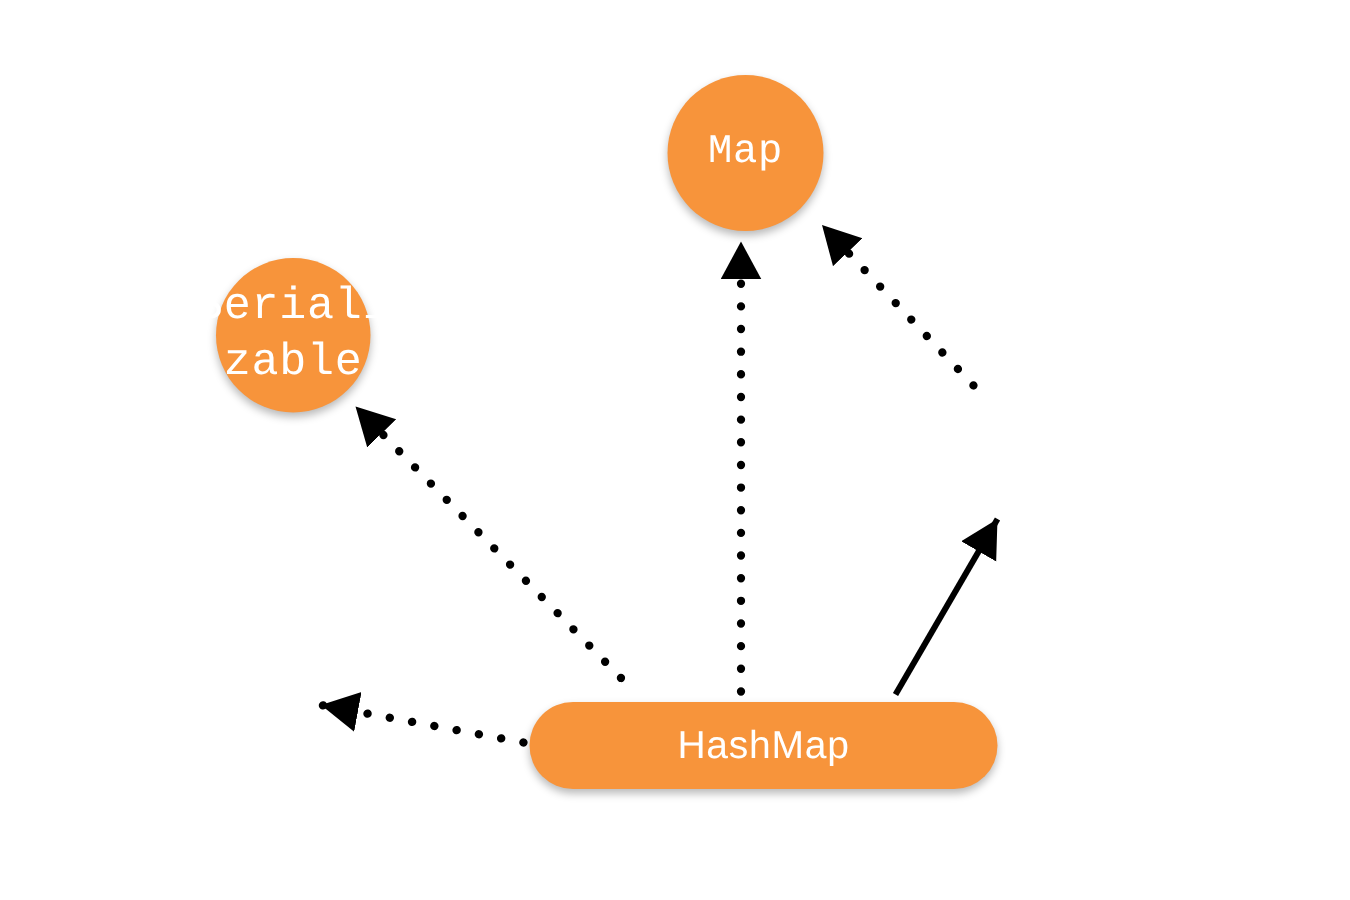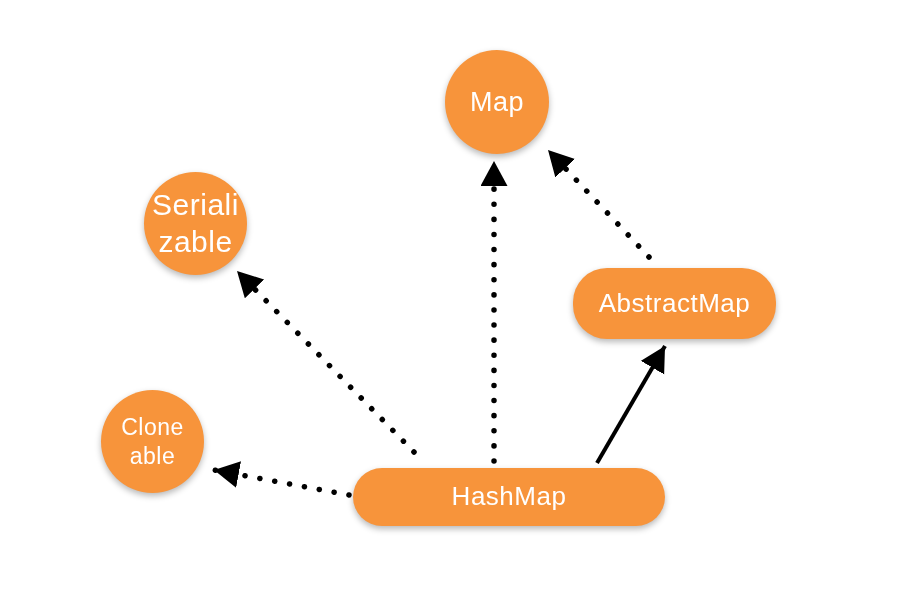--- a/index.html
+++ b/index.html
@@ -22,21 +22,21 @@
     display: flex;
     align-items: center;
     justify-content: center;
     text-align: center;
     white-space: pre-line;
     line-height: 1.22;
     box-shadow: 0 3px 6px rgba(0,0,0,0.28);
     letter-spacing: 0.5px;
     user-select: none;
   }
-  .circle { border-radius: 50%; }
+  .circle { border-radius: 50%; font-family: Liberation Mono, monospace; }
   .pill-sm { border-radius: 34px; }
   .pill-lg { border-radius: 37px; }
 
   #node-map         { left: 445px; top: 50px;  width: 104px; height: 104px; font-size: 27px; }
   #node-serializable{ left: 144px; top: 172px; width: 103px; height: 103px; font-size: 30px; }
   #node-cloneable   { left: 101px; top: 390px; width: 103px; height: 103px; font-size: 23px; }
   #node-abstractmap { left: 573px; top: 268px; width: 203px; height: 71px;  font-size: 26px; }
   #node-hashmap     { left: 353px; top: 468px; width: 312px; height: 58px;  font-size: 26px; }
 
   svg.edges {
@@ -81,20 +81,17 @@
     <line class="edge-solid" x1="597" y1="463" x2="665" y2="346" marker-end="url(#arrowhead)"></line>
 
     <line class="edge-dotted" x1="649" y1="257" x2="548" y2="150" marker-end="url(#arrowhead)"></line>
   </svg>
 
   <div class="node circle" id="node-map">Map</div>
 
   <div class="node circle" id="node-serializable">Seriali
 zable</div>
 
-  <div class="node circle" id="node-cloneable">Clone
-able</div>
 
-  <div class="node pill-sm" id="node-abstractmap">AbstractMap</div>
 
   <div class="node pill-lg" id="node-hashmap">HashMap</div>
 
 </div>
 
 </body></html>

